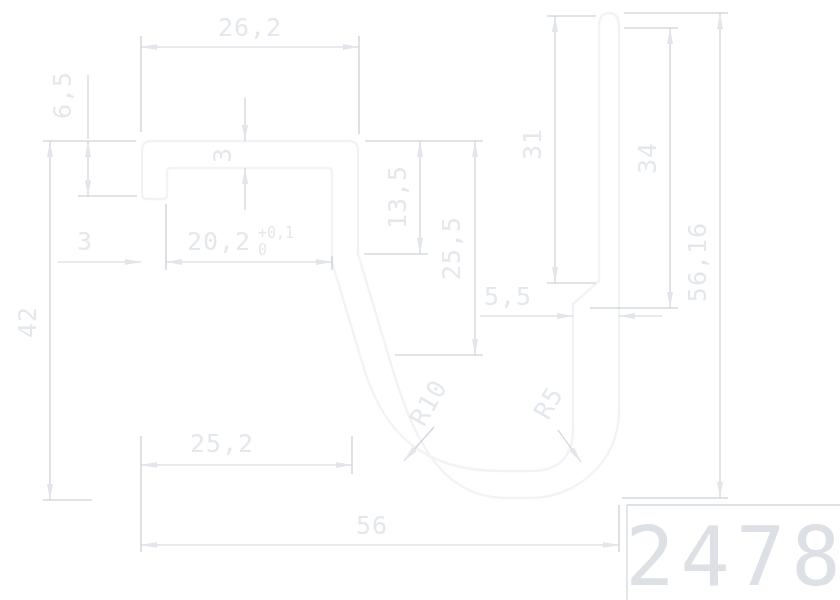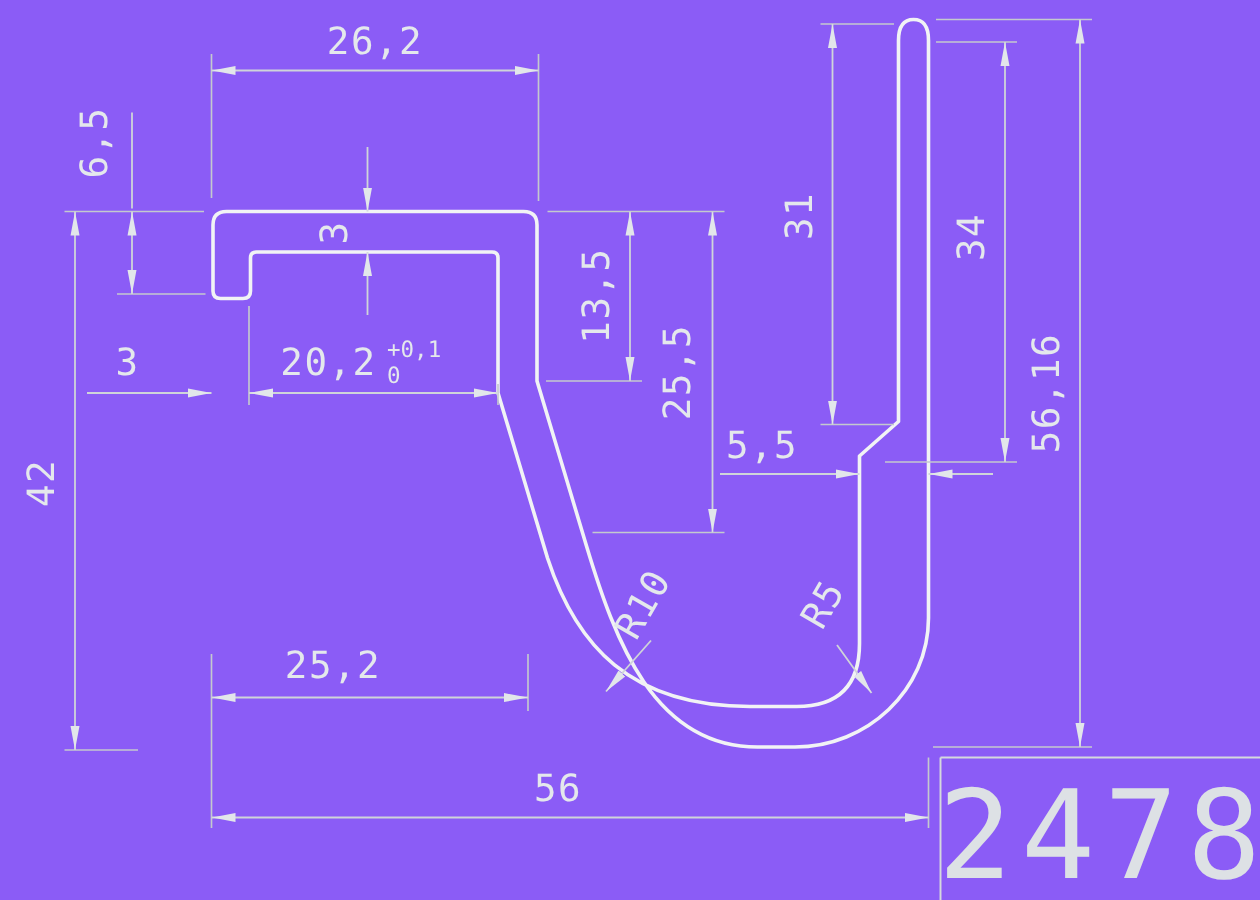--- a/index.html
+++ b/index.html
@@ -1,18 +1,18 @@
 <!DOCTYPE html>
 <html><head>
 <meta charset="utf-8">
 <style>
   html,body{margin:0;padding:0;background:#101214;}
   .canvas{
     width:840px;height:600px;
-    background:#8b5cf6;
+    background:#ffffff;
     position:relative;
     font-family:"DejaVu Sans Mono", monospace;
     overflow:hidden;
   }
   svg{display:block;}
   .profile{stroke:#f1f3f5;stroke-width:2.4;fill:none;stroke-linejoin:round;}
   .dim{stroke:#cfd4d9;stroke-width:1.2;fill:none;}
   .ext{stroke:#c4c9ce;stroke-width:1.1;fill:none;}
   .tblock{stroke:#d5d9dd;stroke-width:1.3;fill:none;}
   text{fill:#e4e8ec;font-family:"DejaVu Sans Mono", monospace;}

